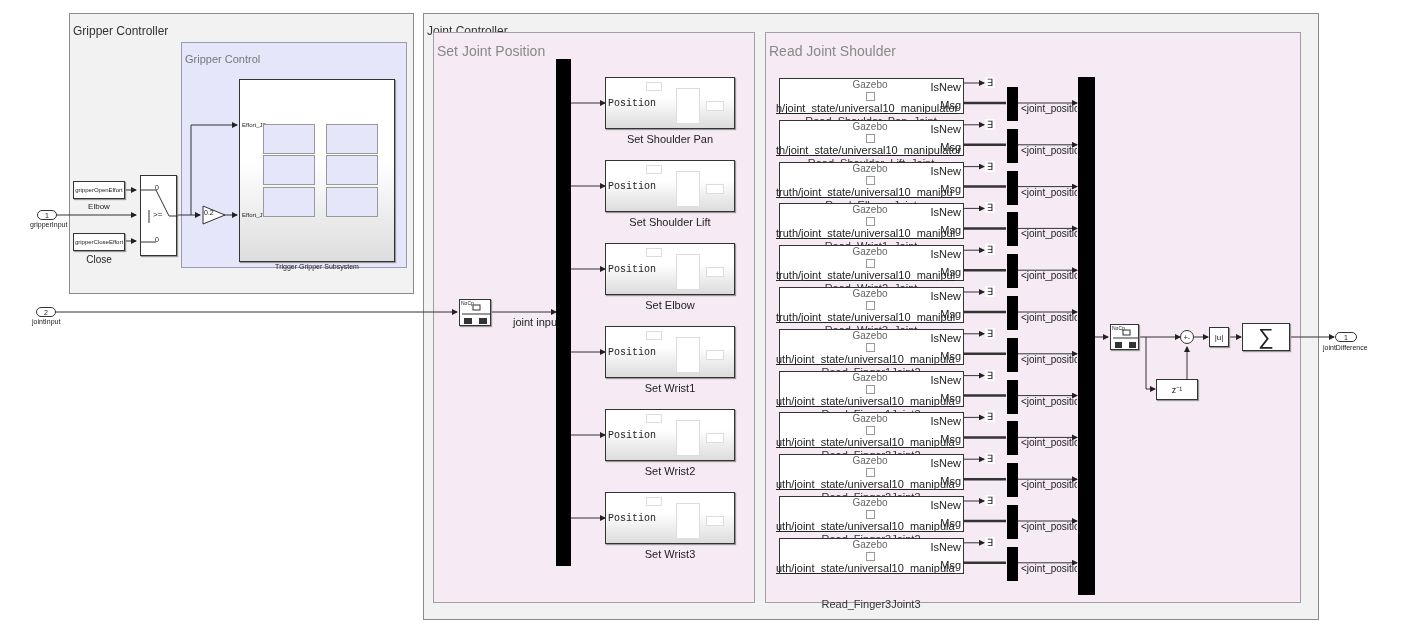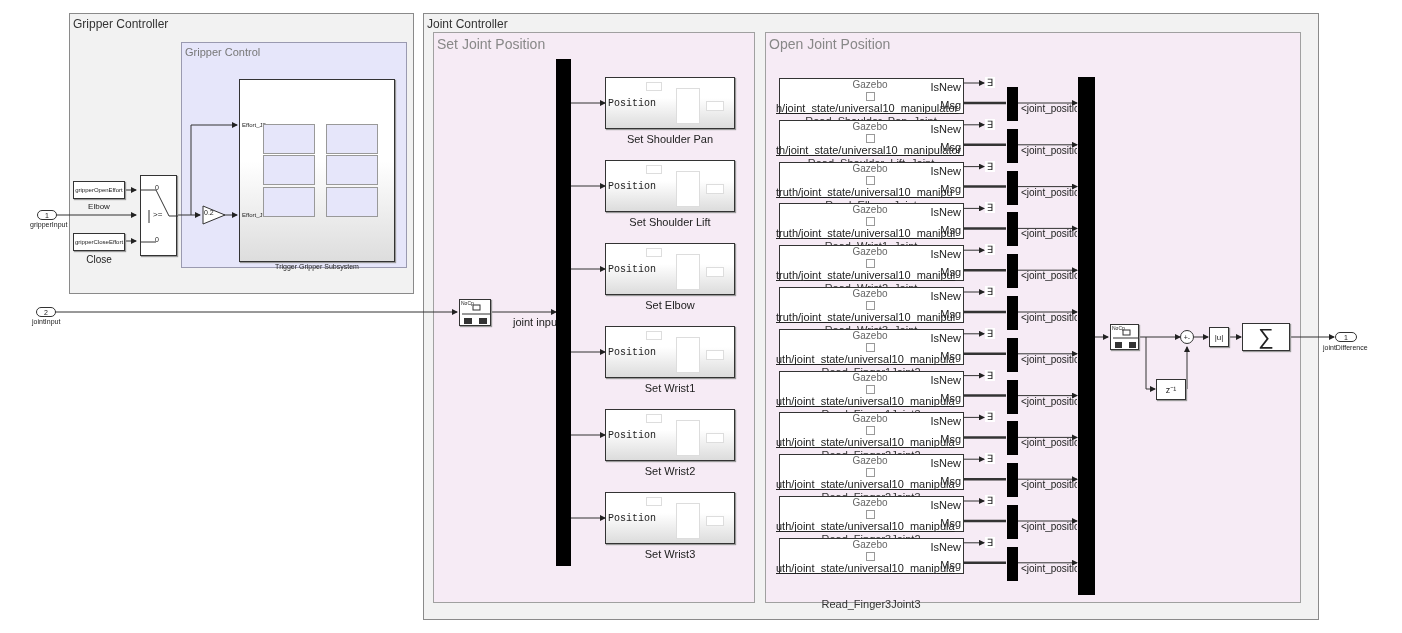--- a/index.html
+++ b/index.html
@@ -1,19 +1,19 @@
 <!DOCTYPE html>
 <html><head>
 <meta charset="utf-8">
 <style>
   html, body { margin:0; padding:0; background:#ffffff; }
   body { width:1402px; height:633px; position:relative; overflow:hidden; font-family:"Liberation Sans", sans-serif; color:#222; }
   .abs { position:absolute; box-sizing:border-box; }
   .area { border:1px solid #8a8a8a; }
-  .area-title { position:absolute; left:3px; top:3px; white-space:nowrap; }
+  .area-title { position:absolute; left:3px; top:10px; white-space:nowrap; }
   #gripper-controller { left:69px; top:13px; width:345px; height:281px; background:#f2f2f2; }
   #gripper-controller > .area-title { font-size:12px; color:#333; }
   #gripper-control { left:181px; top:42px; width:226px; height:226px; background:#e6e6fa; border-color:#9a9ab0; }
   #gripper-control > .area-title { font-size:11px; color:#777; }
   #joint-controller { left:423px; top:13px; width:896px; height:607px; background:#f2f2f2; }
   #joint-controller > .area-title { font-size:12px; color:#333; }
   #set-joint-position { left:433px; top:32px; width:322px; height:571px; background:#f6ebf5; border-color:#a0a0a0; }
   #read-joint-position { left:765px; top:32px; width:536px; height:571px; background:#f6ebf5; border-color:#a0a0a0; }
   #set-joint-position > .area-title, #read-joint-position > .area-title { font-size:14px; color:#888; }
 
@@ -43,21 +43,21 @@
 <div class="abs area" id="gripper-control">
   <div class="area-title">Gripper Control</div>
 </div>
 <div class="abs area" id="joint-controller">
   <div class="area-title">Joint Controller</div>
 </div>
 <div class="abs area" id="set-joint-position">
   <div class="area-title">Set Joint Position</div>
 </div>
 <div class="abs area" id="read-joint-position">
-  <div class="area-title">Open Joint Position</div>
+  <div class="area-title">Read Joint Shoulder</div>
 </div>
 
 <svg class="wires" width="1402" height="633">
   <defs>
     <marker id="arr" markerWidth="6" markerHeight="6" refX="5" refY="3" orient="auto">
         <path d="M0,0 L6,3 L0,6 z" fill="#222"></path>
       </marker>
   </defs>
   <g stroke="#333" stroke-width="1" fill="none">
 
@@ -371,17 +371,17 @@
 <div class="abs block" style="left:1110px;top:324px;width:29px;height:26px;">
   <span class="abs" style="left:1px;top:0;font-size:5px;">NoCp</span>
   <svg class="abs" style="left:0;top:0" width="29" height="26">
     <rect x="12" y="5" width="7" height="5" fill="none" stroke="#333"></rect>
       <line x1="2" y1="13" x2="27" y2="13" stroke="#333"></line>
     <rect x="4" y="17" width="7" height="6" fill="#333"></rect>
       <rect x="18" y="17" width="7" height="6" fill="#333"></rect>
   </svg>
 </div>
 <div class="abs" style="left:1180px;top:330px;width:14px;height:14px;border:1px solid #333;border-radius:50%;background:#fff;font-size:7px;text-align:center;line-height:13px;"><span>+-</span></div>
-<div class="abs block" style="left:1156px;top:379px;width:30px;height:21px;font-size:9px;text-align:center;line-height:20px;"><span>z⁻¹</span></div>
+<div class="abs block" style="left:1156px;top:379px;width:42px;height:21px;font-size:9px;text-align:center;line-height:20px;"><span>z⁻¹</span></div>
 <div class="abs block" style="left:1209px;top:327px;width:20px;height:20px;font-size:8px;text-align:center;line-height:19px;"><span>|u|</span></div>
 <div class="abs block" style="left:1242px;top:323px;width:48px;height:28px;font-size:22px;text-align:center;line-height:26px;"><span>∑</span></div>
 <div class="abs port-oval" style="left:1335px;top:332px;width:22px;height:10px;"><span>1</span></div>
 <div class="abs tiny-label" style="left:1323px;top:344px;">jointDifference</div>
 
 </body></html>

